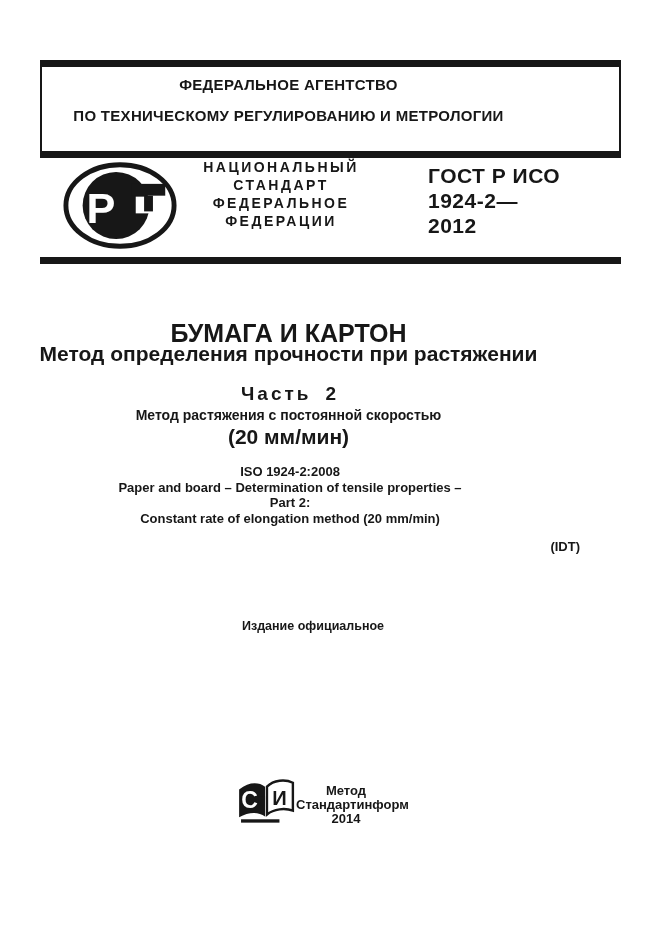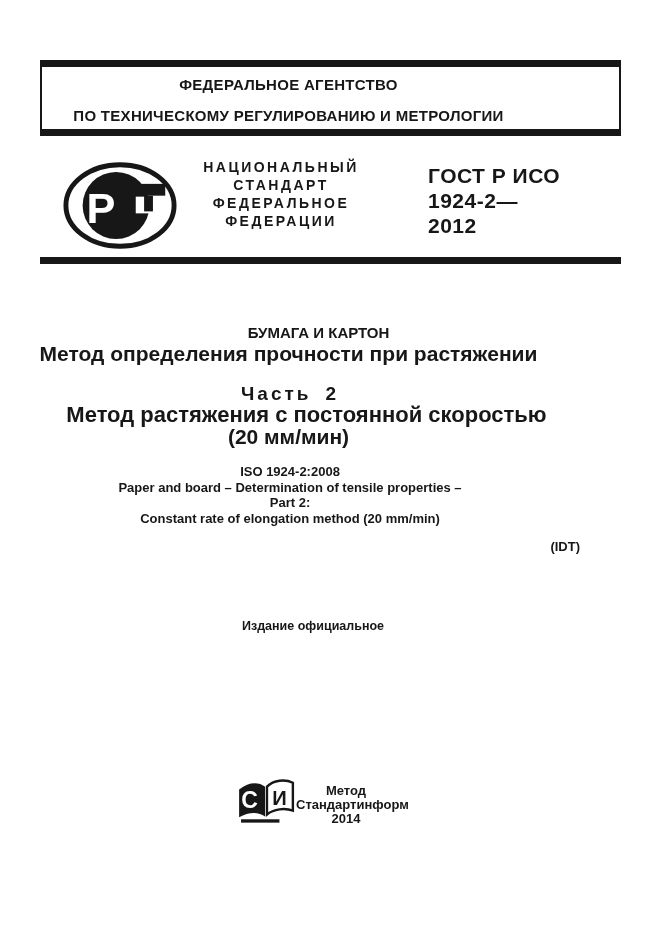--- a/index.html
+++ b/index.html
@@ -9,21 +9,21 @@
     margin:0 auto;
     background:#ffffff;
     font-family:"Liberation Sans",sans-serif;
     color:#171717;
     overflow:hidden;
   }
   .abs{position:absolute;}
 
   
   .header-box{
-    left:40px;top:60px;width:581px;height:76px;
+    left:40px;top:60px;width:581px;height:98px;
     box-sizing:border-box;
     border-top:7px solid #171717;
     border-bottom:7px solid #171717;
     border-left:2px solid #171717;
     border-right:2px solid #171717;
     text-align:center;
     padding:10px 84px 0 0;
   }
   .header-box .l1{font-size:15px;line-height:16px;font-weight:bold;letter-spacing:.3px;}
   .header-box .l2{font-size:15px;line-height:16px;font-weight:bold;letter-spacing:.3px;margin-top:15px;}
@@ -37,26 +37,26 @@
     font-weight:bold;letter-spacing:2.5px;
   }
   .code-block{
     left:428px;top:163px;
     font-size:21px;line-height:25px;font-weight:bold;letter-spacing:.5px;
   }
 
   .rule-main{left:40px;top:257px;width:581px;height:7px;background:#171717;}
 
   .t-center{text-align:center;font-weight:bold;}
-  .title-subject{left:0;top:321px;width:577px;font-size:15px;line-height:24px;padding-left:30px;}
+  .title-subject{left:0;top:321px;width:577px;font-size:25px;line-height:24px;}
   .title-method{left:0;top:342px;width:577px;font-size:21px;line-height:24px;}
   .title-part{left:0;top:383px;width:577px;font-size:19px;line-height:22px;}
   .title-part .part-word{letter-spacing:3px;}
   .title-part .part-number{margin-left:14px;}
-  .title-part-method{left:0;top:403px;width:577px;font-size:22px;line-height:24px;padding-left:18px;}
+  .title-part-method{left:0;top:403px;width:577px;font-size:14px;line-height:24px;}
   .title-speed{left:0;top:425px;width:577px;font-size:21px;line-height:24px;}
 
   .iso-block{left:0;top:464px;width:580px;font-size:13px;line-height:15.7px;}
   .idt{left:0;top:539px;width:580px;font-size:13px;line-height:16px;text-align:right;}
 
   .edition{left:0;top:619px;width:626px;font-size:12.5px;line-height:15px;}
 
   .imprint-logo{left:235px;top:778px;width:62px;height:48px;}
   .imprint-text{left:296px;top:784px;width:100px;font-size:13px;line-height:14px;}
 </style>

